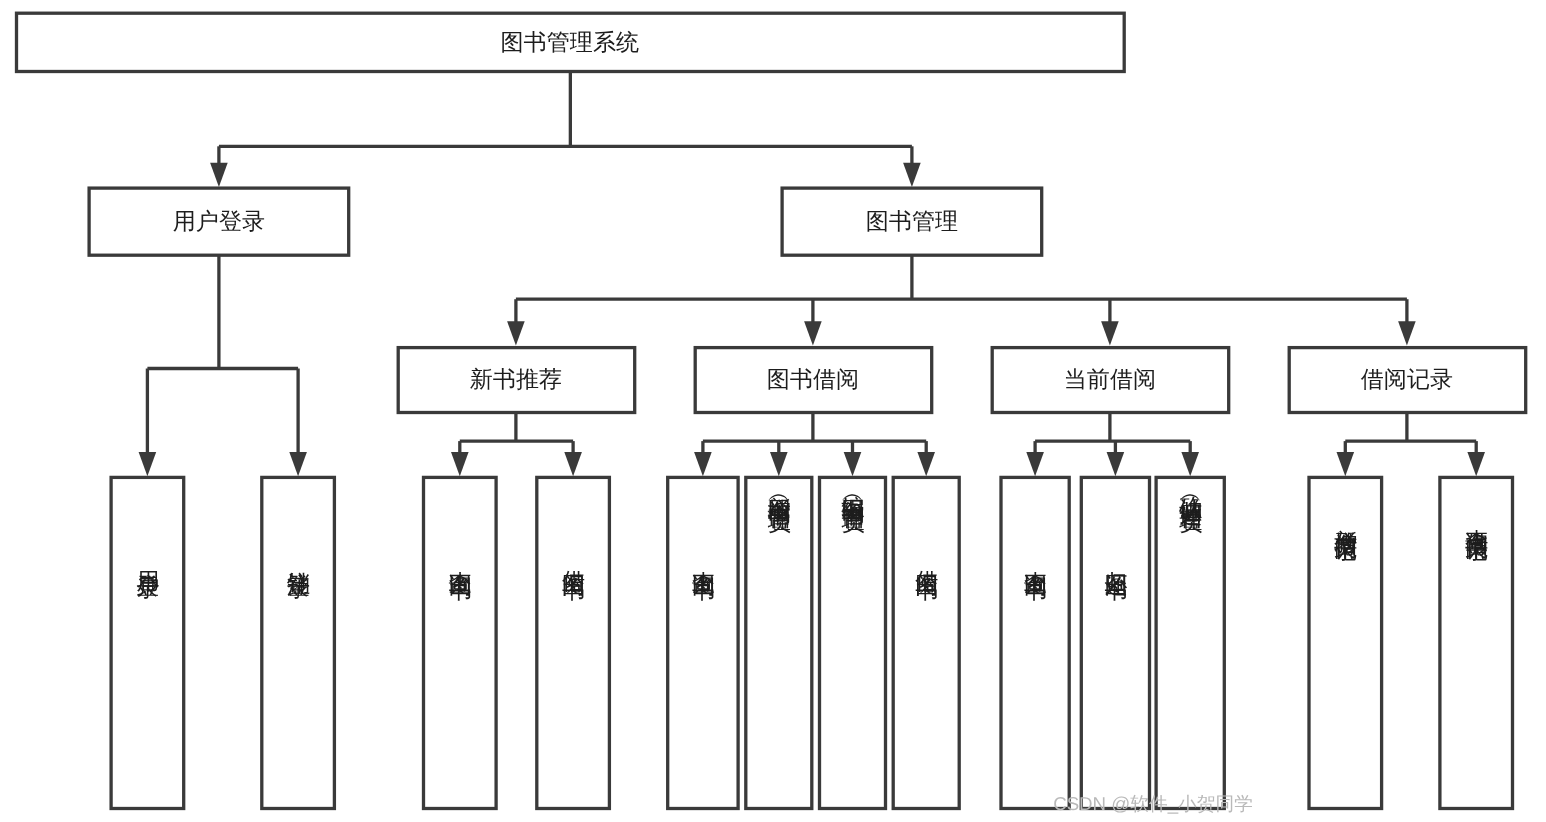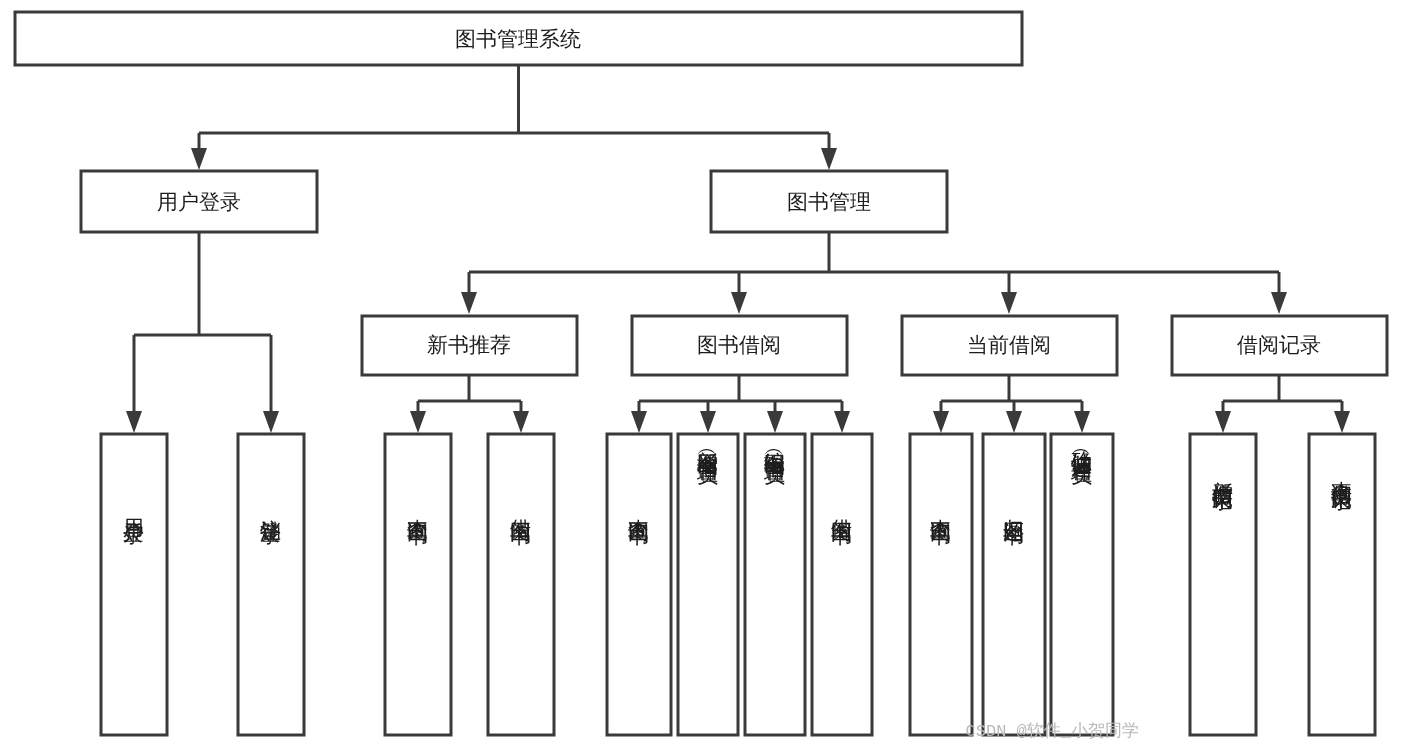--- a/index.html
+++ b/index.html
@@ -54,21 +54,21 @@
     fill: #1d1d1d;
     writing-mode: vertical-rl;
     text-orientation: upright;
     letter-spacing: 2px;
     text-anchor: middle;
   }
   .watermark {
     position: absolute;
     right: 8px;
     bottom: 5px;
-    font-family: Liberation Mono, monospace;
+    font-family: Liberation Sans, sans-serif;
     font-size: 17px;
     color: #b9b9b9;
     white-space: nowrap;
     user-select: none;
   }
 </style>
 </head>
 <body>
 
 <div id="diagram-root">

